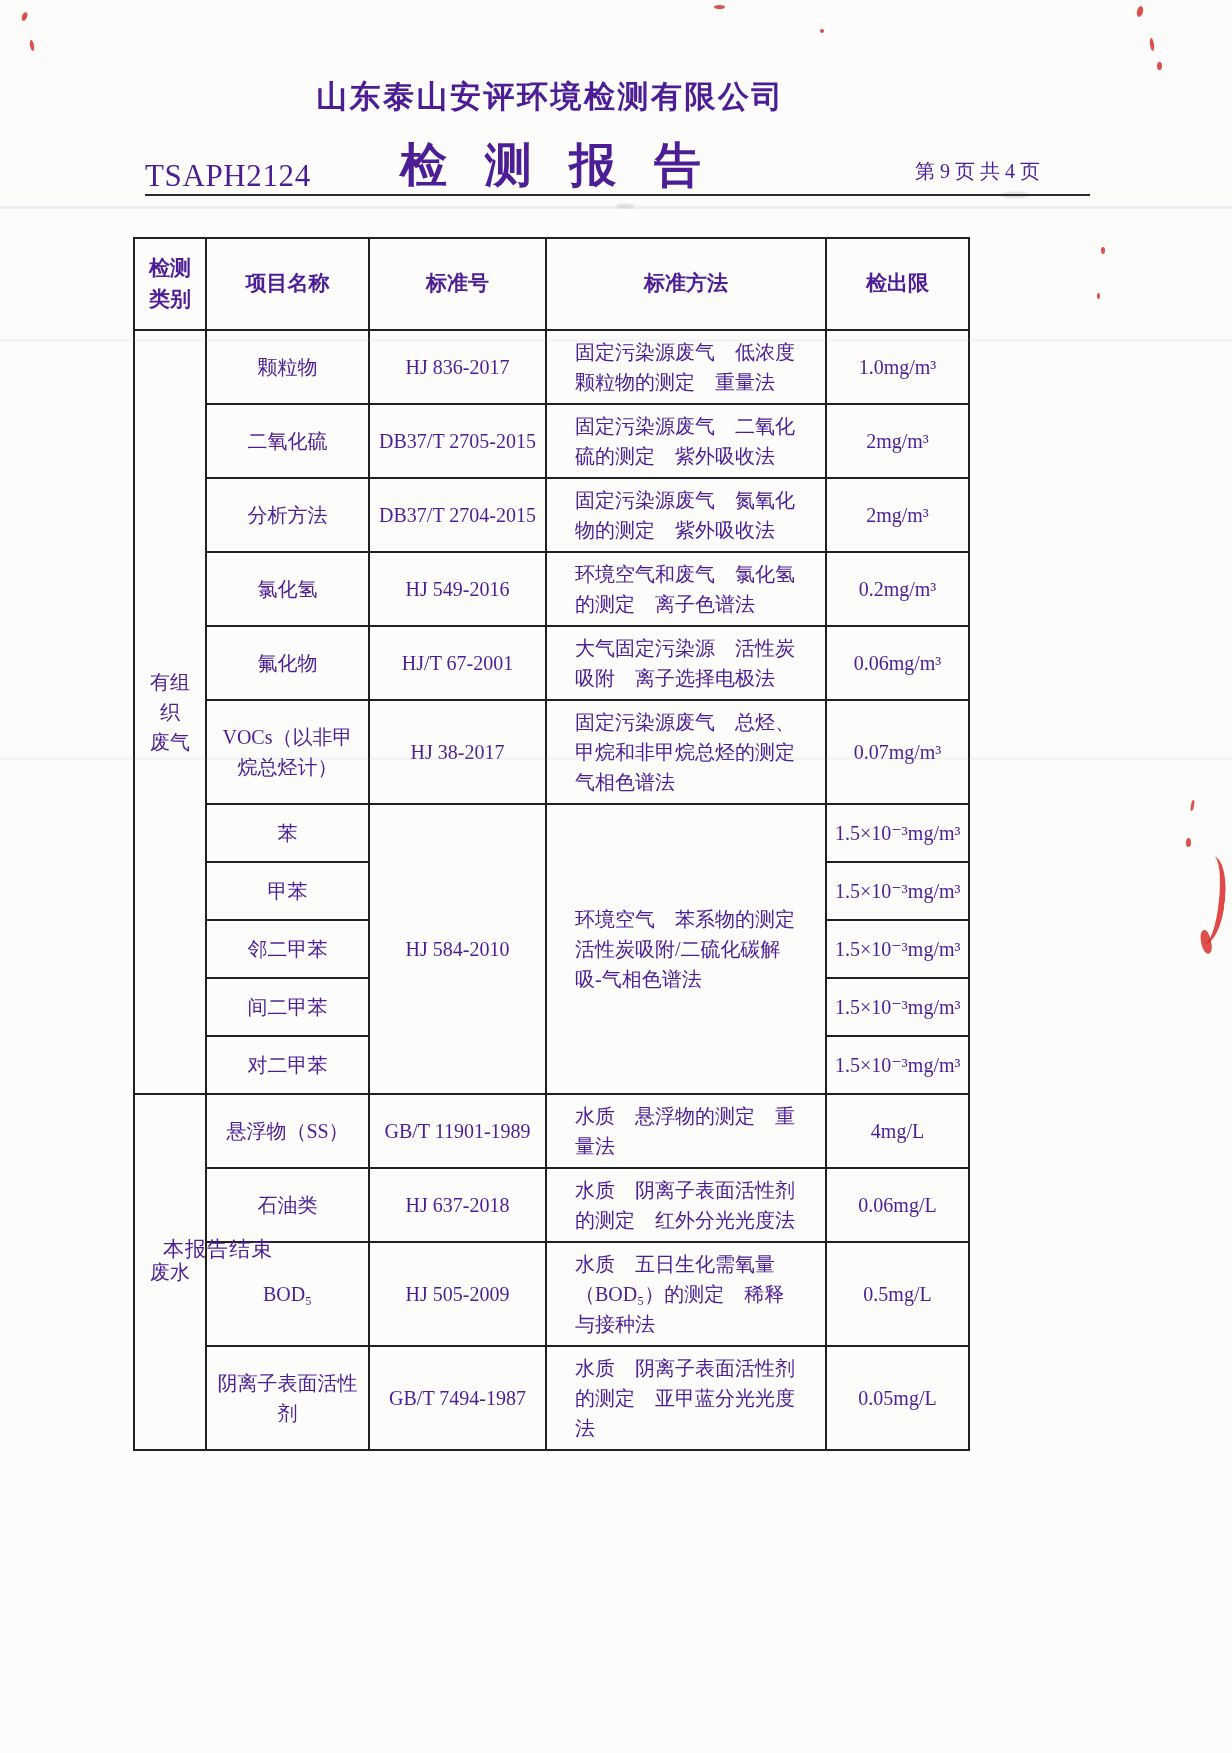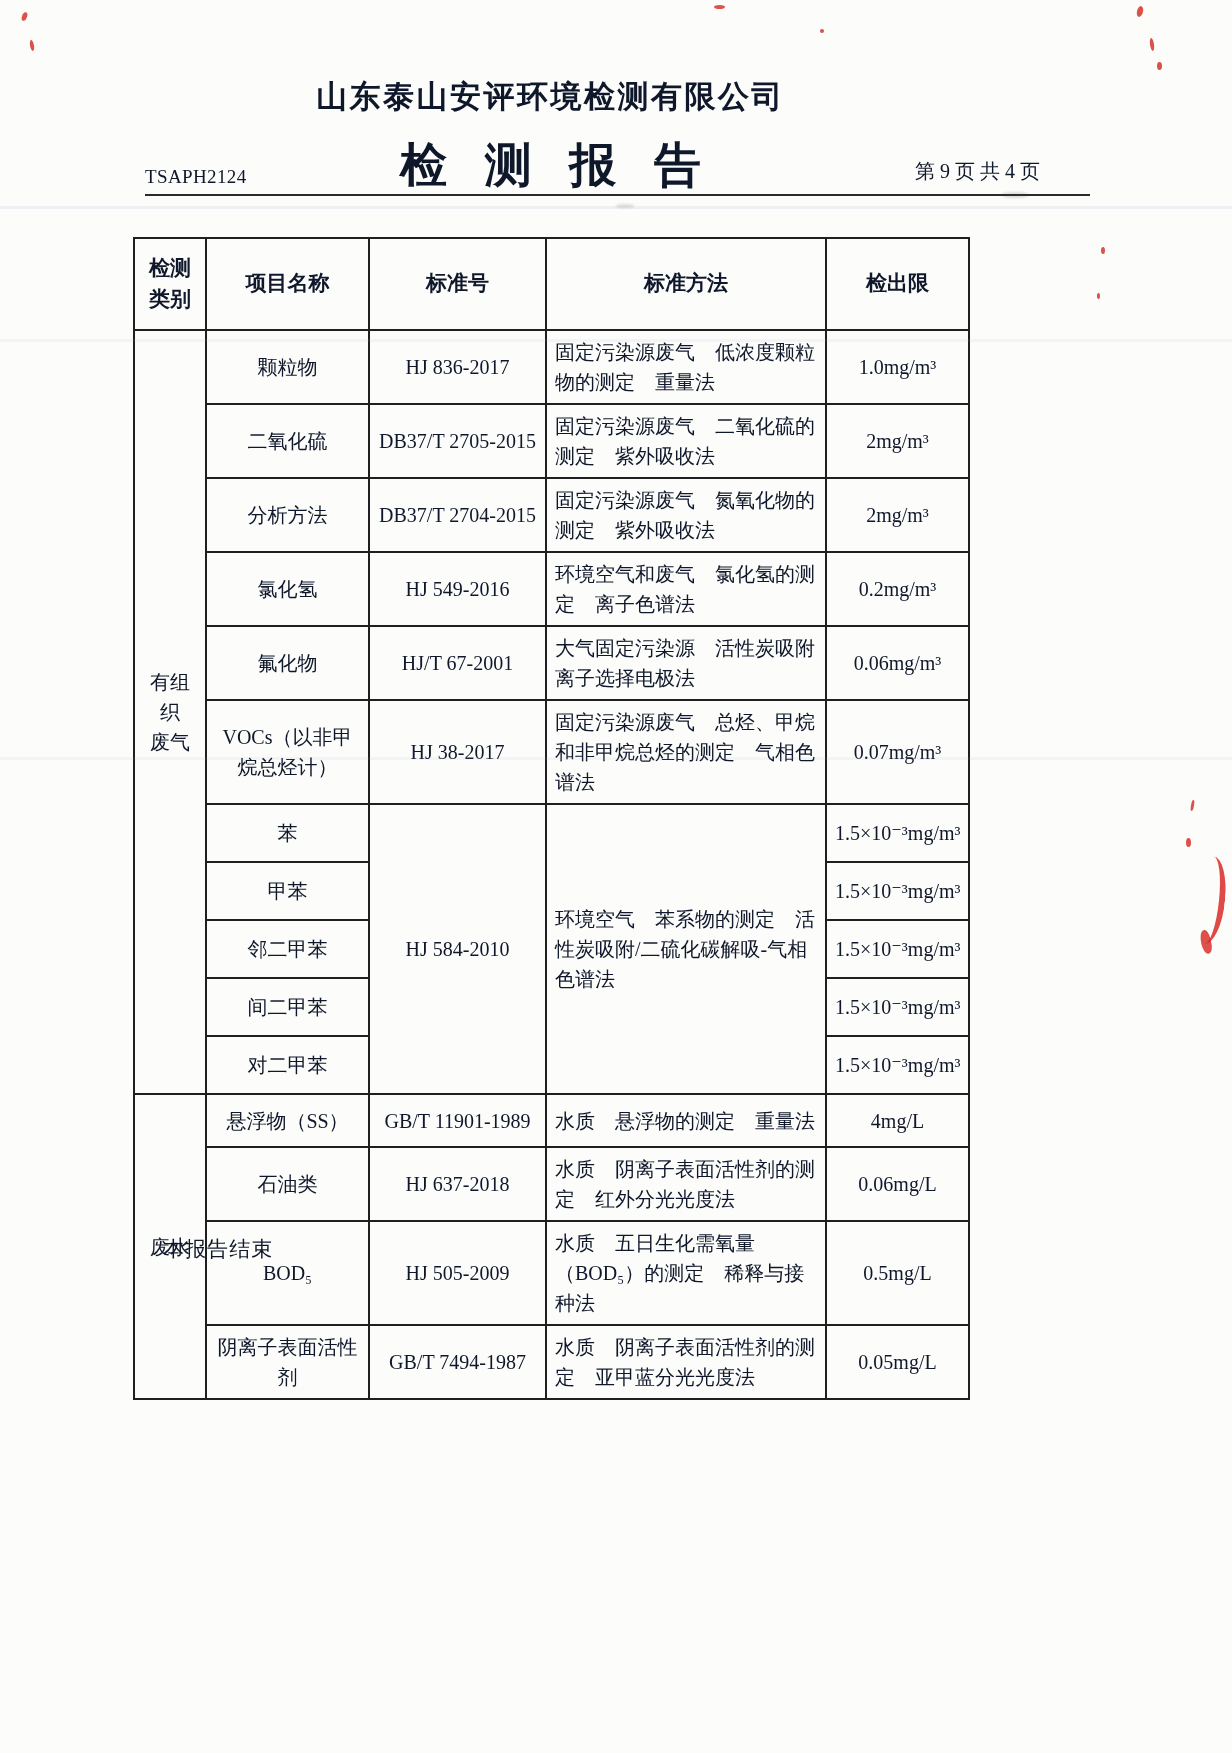--- a/index.html
+++ b/index.html
@@ -2,36 +2,36 @@
 <html><head>
 <meta charset="utf-8">
 <style>
   html,body{margin:0;padding:0;background:#d8d8d6;}
   .page{
     position:relative;
     width:1232px;height:1753px;
     margin:0 auto;
     background:#fcfcfb;
     font-family:"Liberation Serif","DejaVu Serif",serif;
-    color:#0f172a;
+    color:#4c1d95;
     overflow:hidden;
   }
   
   .company-name{
     position:absolute;left:133px;top:76px;width:835px;
     text-align:center;font-size:31px;font-weight:bold;letter-spacing:.08em;
   }
   .report-title{
     position:absolute;left:133px;top:114px;width:835px;
     text-align:center;font-size:47px;font-weight:bold;
     letter-spacing:.8em;padding-left:.8em;box-sizing:border-box;margin-top:20px;
   }
   .report-code{
-    position:absolute;left:145px;top:166px;
-    font-size:19px;letter-spacing:.02em;
+    position:absolute;left:145px;top:158px;
+    font-size:31px;letter-spacing:.02em;
   }
   .page-indicator{
     position:absolute;left:795px;top:158px;width:245px;
     font-size:20px;text-align:right;
   }
   .header-rule{
     position:absolute;left:145px;top:194px;width:945px;height:2px;
     background:#2b2b2b;
   }
   .section-title{
@@ -46,21 +46,21 @@
   }
   .report-table th,.report-table td{
     border:2px solid #1f1f1f;
     padding:4px 8px;
     vertical-align:middle;
     text-align:center;
     overflow:hidden;
   }
   .report-table th{font-weight:bold;font-size:21px;}
   .pre{white-space:pre-line;}
-  td.method{text-align:left;padding:6px 8px;}
+  td.method{text-align:left;padding:6px 28px;}
   tr.h-head{height:92px;margin-left:27px;}
   tr.h-std{height:65px;}
   tr.h-vocs{height:87px;}
   tr.h-benz{height:58px;}
   tr.h-ss{height:53px;}
   
   .footer-note{
     position:absolute;left:163px;top:1235px;
     font-size:21px;letter-spacing:.05em;
   }

